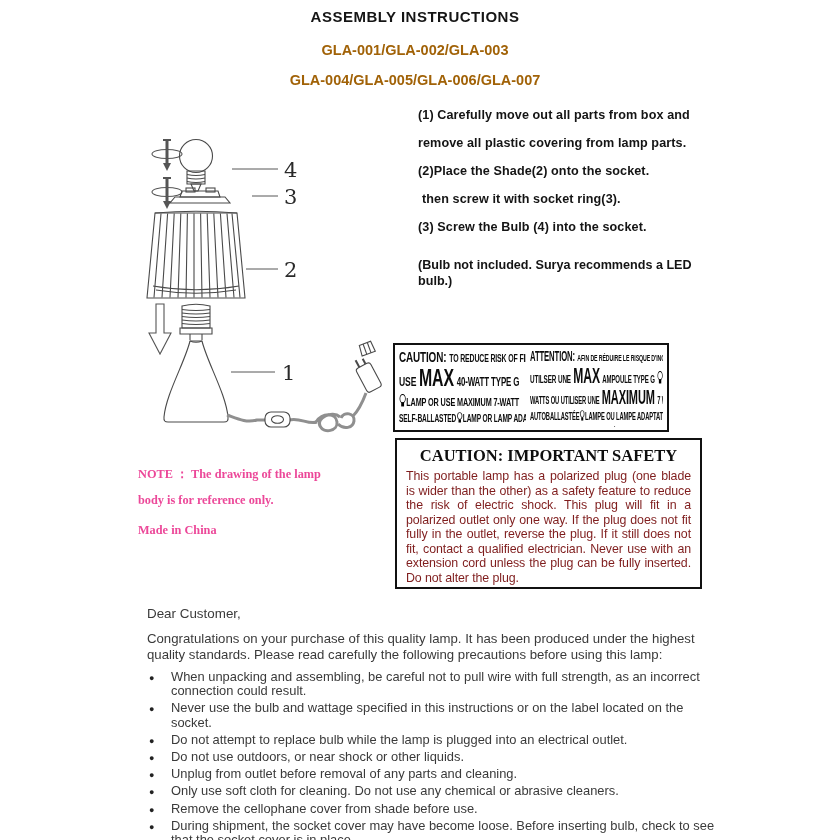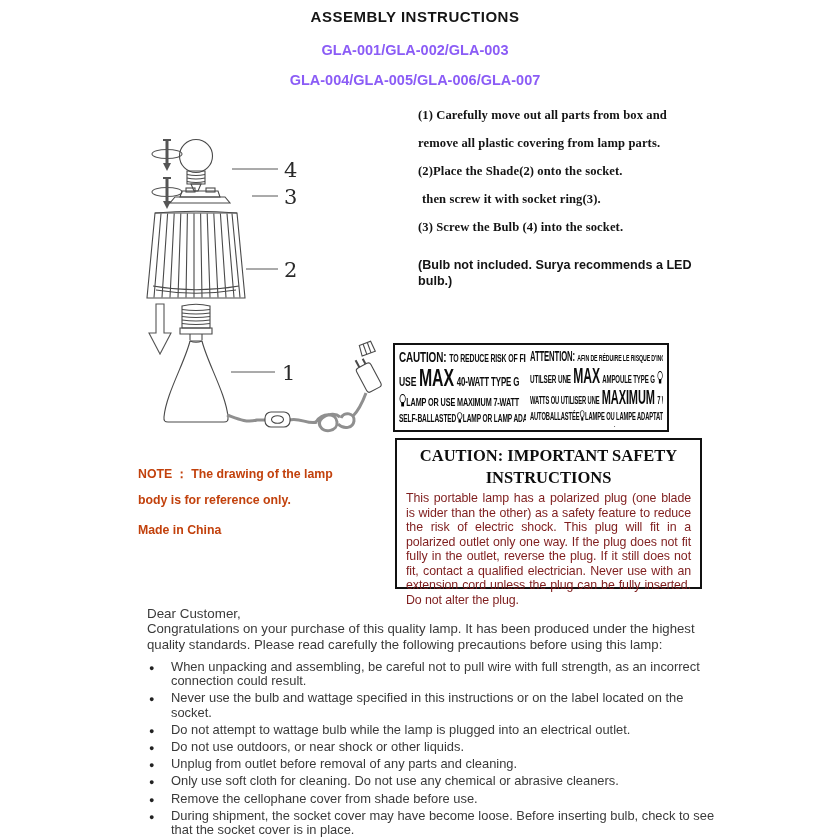--- a/index.html
+++ b/index.html
@@ -8,31 +8,31 @@
     position:relative; width:840px; height:840px; background:#ffffff;
     font-family:"Liberation Sans", sans-serif; color:#1c1c1c;
     outline:1px solid #c9c9c9; overflow:hidden; margin:0 auto;
   }
   
   .title {
     position:absolute; top:8px; left:0; right:10px; text-align:center;
     font-size:15px; font-weight:bold; letter-spacing:.5px; color:#151515;
   }
   .models { position:absolute; left:0; right:10px; text-align:center;
-    font-size:14.5px; font-weight:bold; color:#8b5cf6; }
+    font-size:14.5px; font-weight:bold; color:#a16207; }
   #models1 { top:42px; } #models2 { top:64px;margin-top:8px; }
 
   
   #diagram { position:absolute; left:120px; top:100px; }
   #diagram .num { font-family:"DejaVu Serif", serif; font-size:21px; fill:#2a2a2a; }
 
   
   #steps { position:absolute; left:418px; top:109px; width:302px; }
   .step { font-size:12.6px; font-weight:bold; line-height:13px; margin-bottom:15px;
-    color:#141414; letter-spacing:.1px;font-family:Liberation Serif, serif; }
+    color:#141414; letter-spacing:.1px; }
   .step.indented { padding-left:4px; }
   #bulb-note { font-size:12.6px; font-weight:bold; line-height:15.5px;
     margin-top:24px; width:300px; color:#141414; }
 
   
   #caution-box {
     position:absolute; left:393px; top:343px; width:276px; height:89px;
     border:2px solid #111; display:flex; padding:3px 4px; gap:4px; background:#fff;
   }
   .label-cell { overflow:hidden; position:relative; }
@@ -58,28 +58,28 @@
     position:absolute; left:395px; top:438px; width:307px; height:151px;
     border:2px solid #111; padding:5px 9px 12px; background:#fff;
   }
   .safety-title { font-family:"Liberation Serif", serif; font-weight:bold;
     font-size:16.5px; text-align:center; line-height:22px; color:#0e0e0e; }
   #safety-body { margin-top:2px; font-size:12.4px; line-height:14.5px;
     text-align:justify; color:#7f1d1d; letter-spacing:-.1px; }
 
   
   #note { position:absolute; left:138px; top:461px; width:240px;
-    font-size:12.3px; font-weight:bold; color:#c2410c; }
+    font-size:12.3px; font-weight:bold; color:#ec4899;font-family:Liberation Serif, serif; }
   #note .nline { line-height:26px; }
   #made-in { margin-top:9px; line-height:16px; }
 
   
   #letter { position:absolute; left:147px; top:606px; width:570px; color:#3a3a3a; }
   #greeting { font-size:13.4px; line-height:15px; }
-  #intro { font-size:13.2px; line-height:16px; }
+  #intro { margin-top:10px; font-size:13.2px; line-height:16px; }
   #bullets { margin-top:7px; }
   .bullet-item { position:relative; padding-left:24px; font-size:12.9px;
     line-height:14.2px; margin-bottom:3px; }
   .bullet-item::before { content:"●"; position:absolute; left:2px; top:1px;
     font-size:9px; color:#222; }
 </style>
 </head>
 <body>
 
 <div id="canvas">
@@ -218,40 +218,39 @@
               <circle cx="5" cy="4.3" r="3.8" fill="#fff" stroke="#000"></circle>
               <rect x="3" y="8" width="4" height="3.5" fill="#000"></rect>
             </svg><span class="sm-fr3">LAMPE OU LAMPE ADAPTATEUR.</span></div>
         <div class="lline fr-l5"><span class="tn-fr">120V 60Hz C.A. SEULEMENT FABRIQUÉ EN CHINE E533168</span></div>
       </div>
     </div>
   </div>
 
   <div id="safety-box">
     <div class="safety-title">CAUTION: IMPORTANT SAFETY</div>
-    <div class="safety-title">INSTRUCTIONS</div>
     <div id="safety-body">This portable lamp has a polarized plug (one blade is wider than the other) as a safety feature to reduce the risk of electric shock. This plug will fit in a polarized outlet only one way. If the plug does not fit fully in the outlet, reverse the plug. If it still does not fit, contact a qualified electrician. Never use with an extension cord unless the plug can be fully inserted. Do not alter the plug.</div>
   </div>
 
   <div id="note">
     <div class="nline">NOTE ： The drawing of the lamp</div>
     <div class="nline">body is for reference only.</div>
     <div id="made-in">Made in China</div>
   </div>
 
   <div id="letter">
     <div id="greeting">Dear Customer,</div>
     <div id="intro">Congratulations on your purchase of this quality lamp. It has been produced under the highest quality standards. Please read carefully the following precautions before using this lamp:</div>
     <div id="bullets">
 
         <div class="bullet-item">When unpacking and assembling, be careful not to pull wire with full strength, as an incorrect connection could result.</div>
 
         <div class="bullet-item">Never use the bulb and wattage specified in this instructions or on the label located on the socket.</div>
 
-        <div class="bullet-item">Do not attempt to wattage bulb while the lamp is plugged into an electrical outlet.</div>
+        <div class="bullet-item">Do not attempt to replace bulb while the lamp is plugged into an electrical outlet.</div>
 
         <div class="bullet-item">Do not use outdoors, or near shock or other liquids.</div>
 
         <div class="bullet-item">Unplug from outlet before removal of any parts and cleaning.</div>
 
         <div class="bullet-item">Only use soft cloth for cleaning. Do not use any chemical or abrasive cleaners.</div>
 
         <div class="bullet-item">Remove the cellophane cover from shade before use.</div>
 
         <div class="bullet-item">During shipment, the socket cover may have become loose. Before inserting bulb, check to see that the socket cover is in place.</div>

